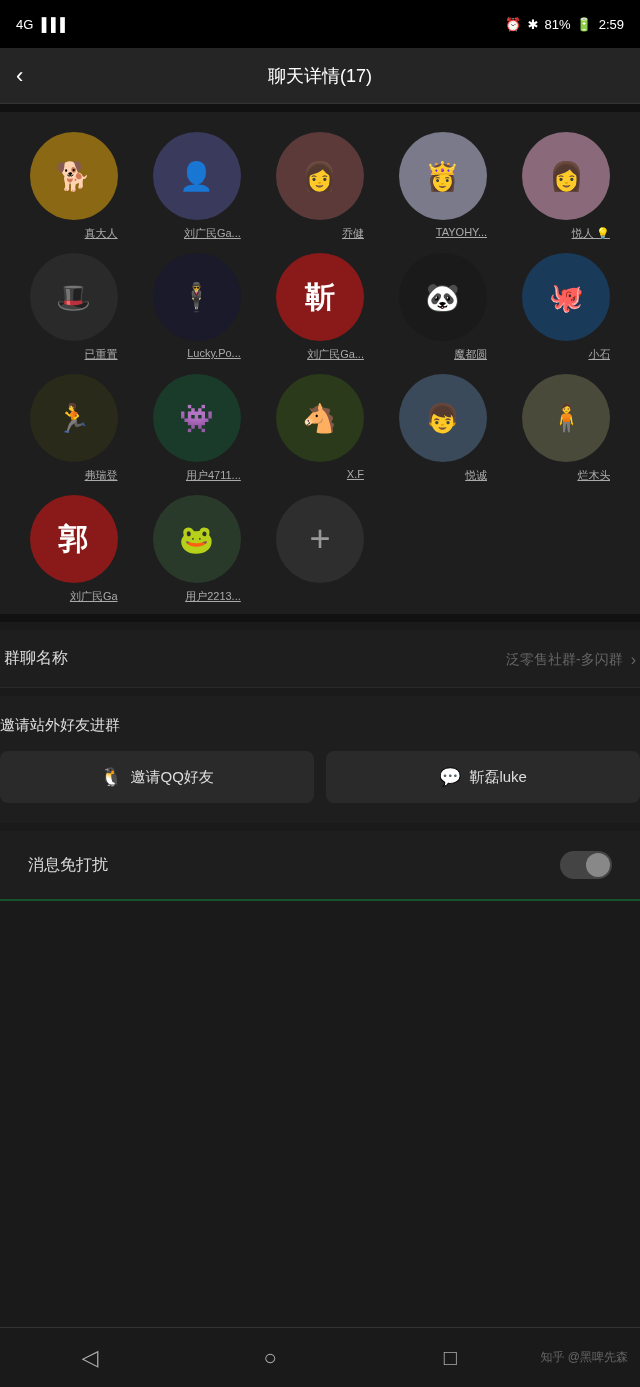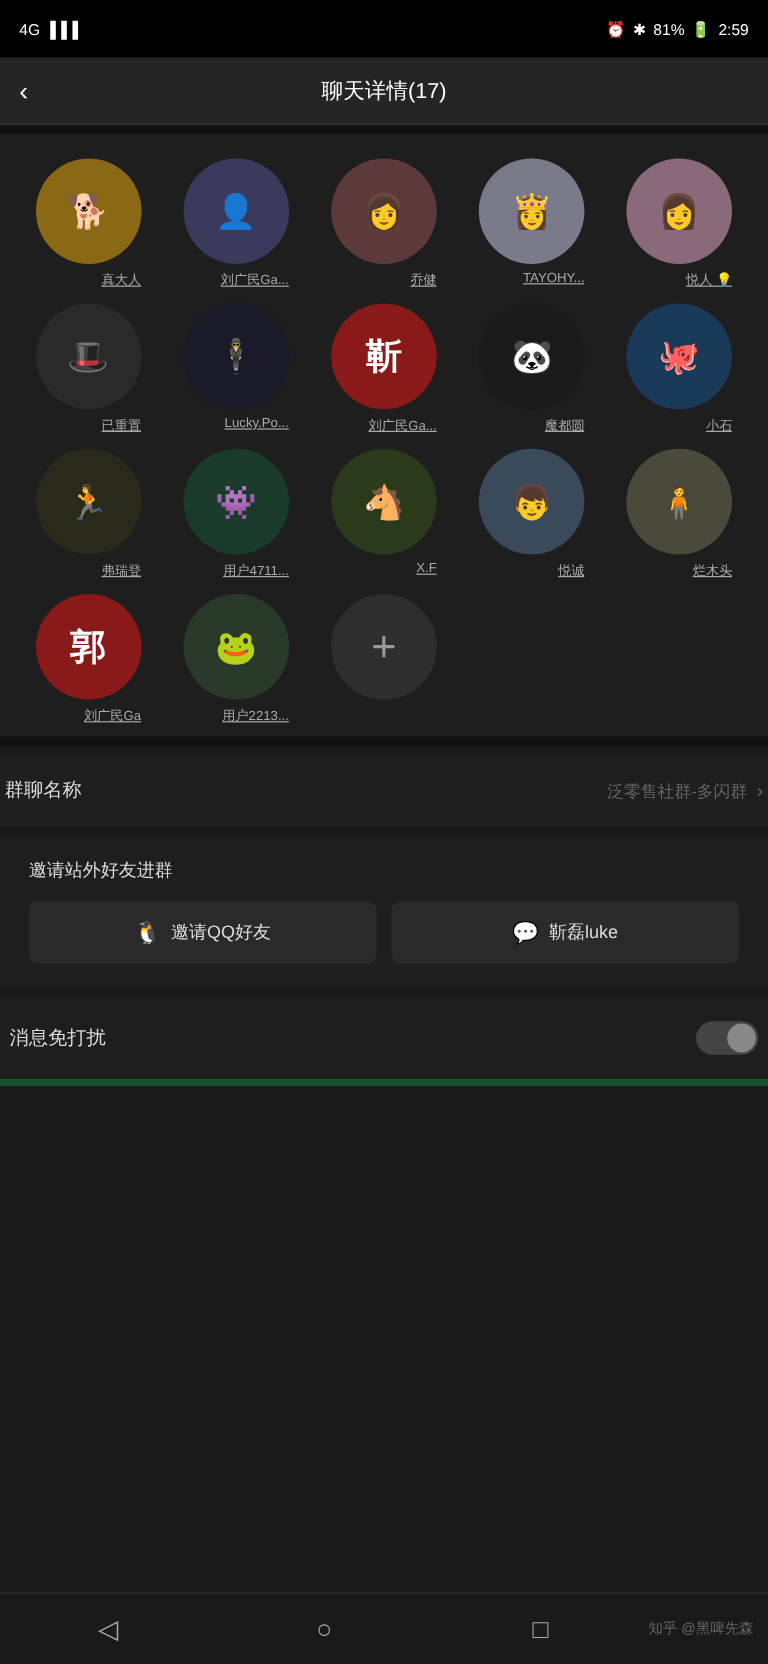--- a/index.html
+++ b/index.html
@@ -146,21 +146,21 @@
     }
     .chevron-right {
       color: #666;
       font-size: 16px;
     }
 
     
     .invite-section {
       background: #1e1e1e;
       margin-top: 8px;
-      padding: 20px 24px;
+      padding: 20px 0;
     }
     .invite-title {
       font-size: 15px;
       color: #ddd;
       margin-bottom: 16px;
     }
     .invite-buttons {
       display: flex;
       gap: 12px;
     }
@@ -184,22 +184,22 @@
 
     
     .toggle-section {
       background: #1e1e1e;
       margin-top: 8px;
     }
     .toggle-row {
       display: flex;
       align-items: center;
       justify-content: space-between;
-      padding: 20px 8px;
-      border-bottom: 6px solid #14532d;
+      padding: 20px 28px;
+      border-bottom: 2px solid #14532d;
     }
     .toggle-label {
       font-size: 16px;
       color: #ddd;
     }
     .toggle {
       width: 52px;
       height: 28px;
       border-radius: 14px;
       background: #444;

